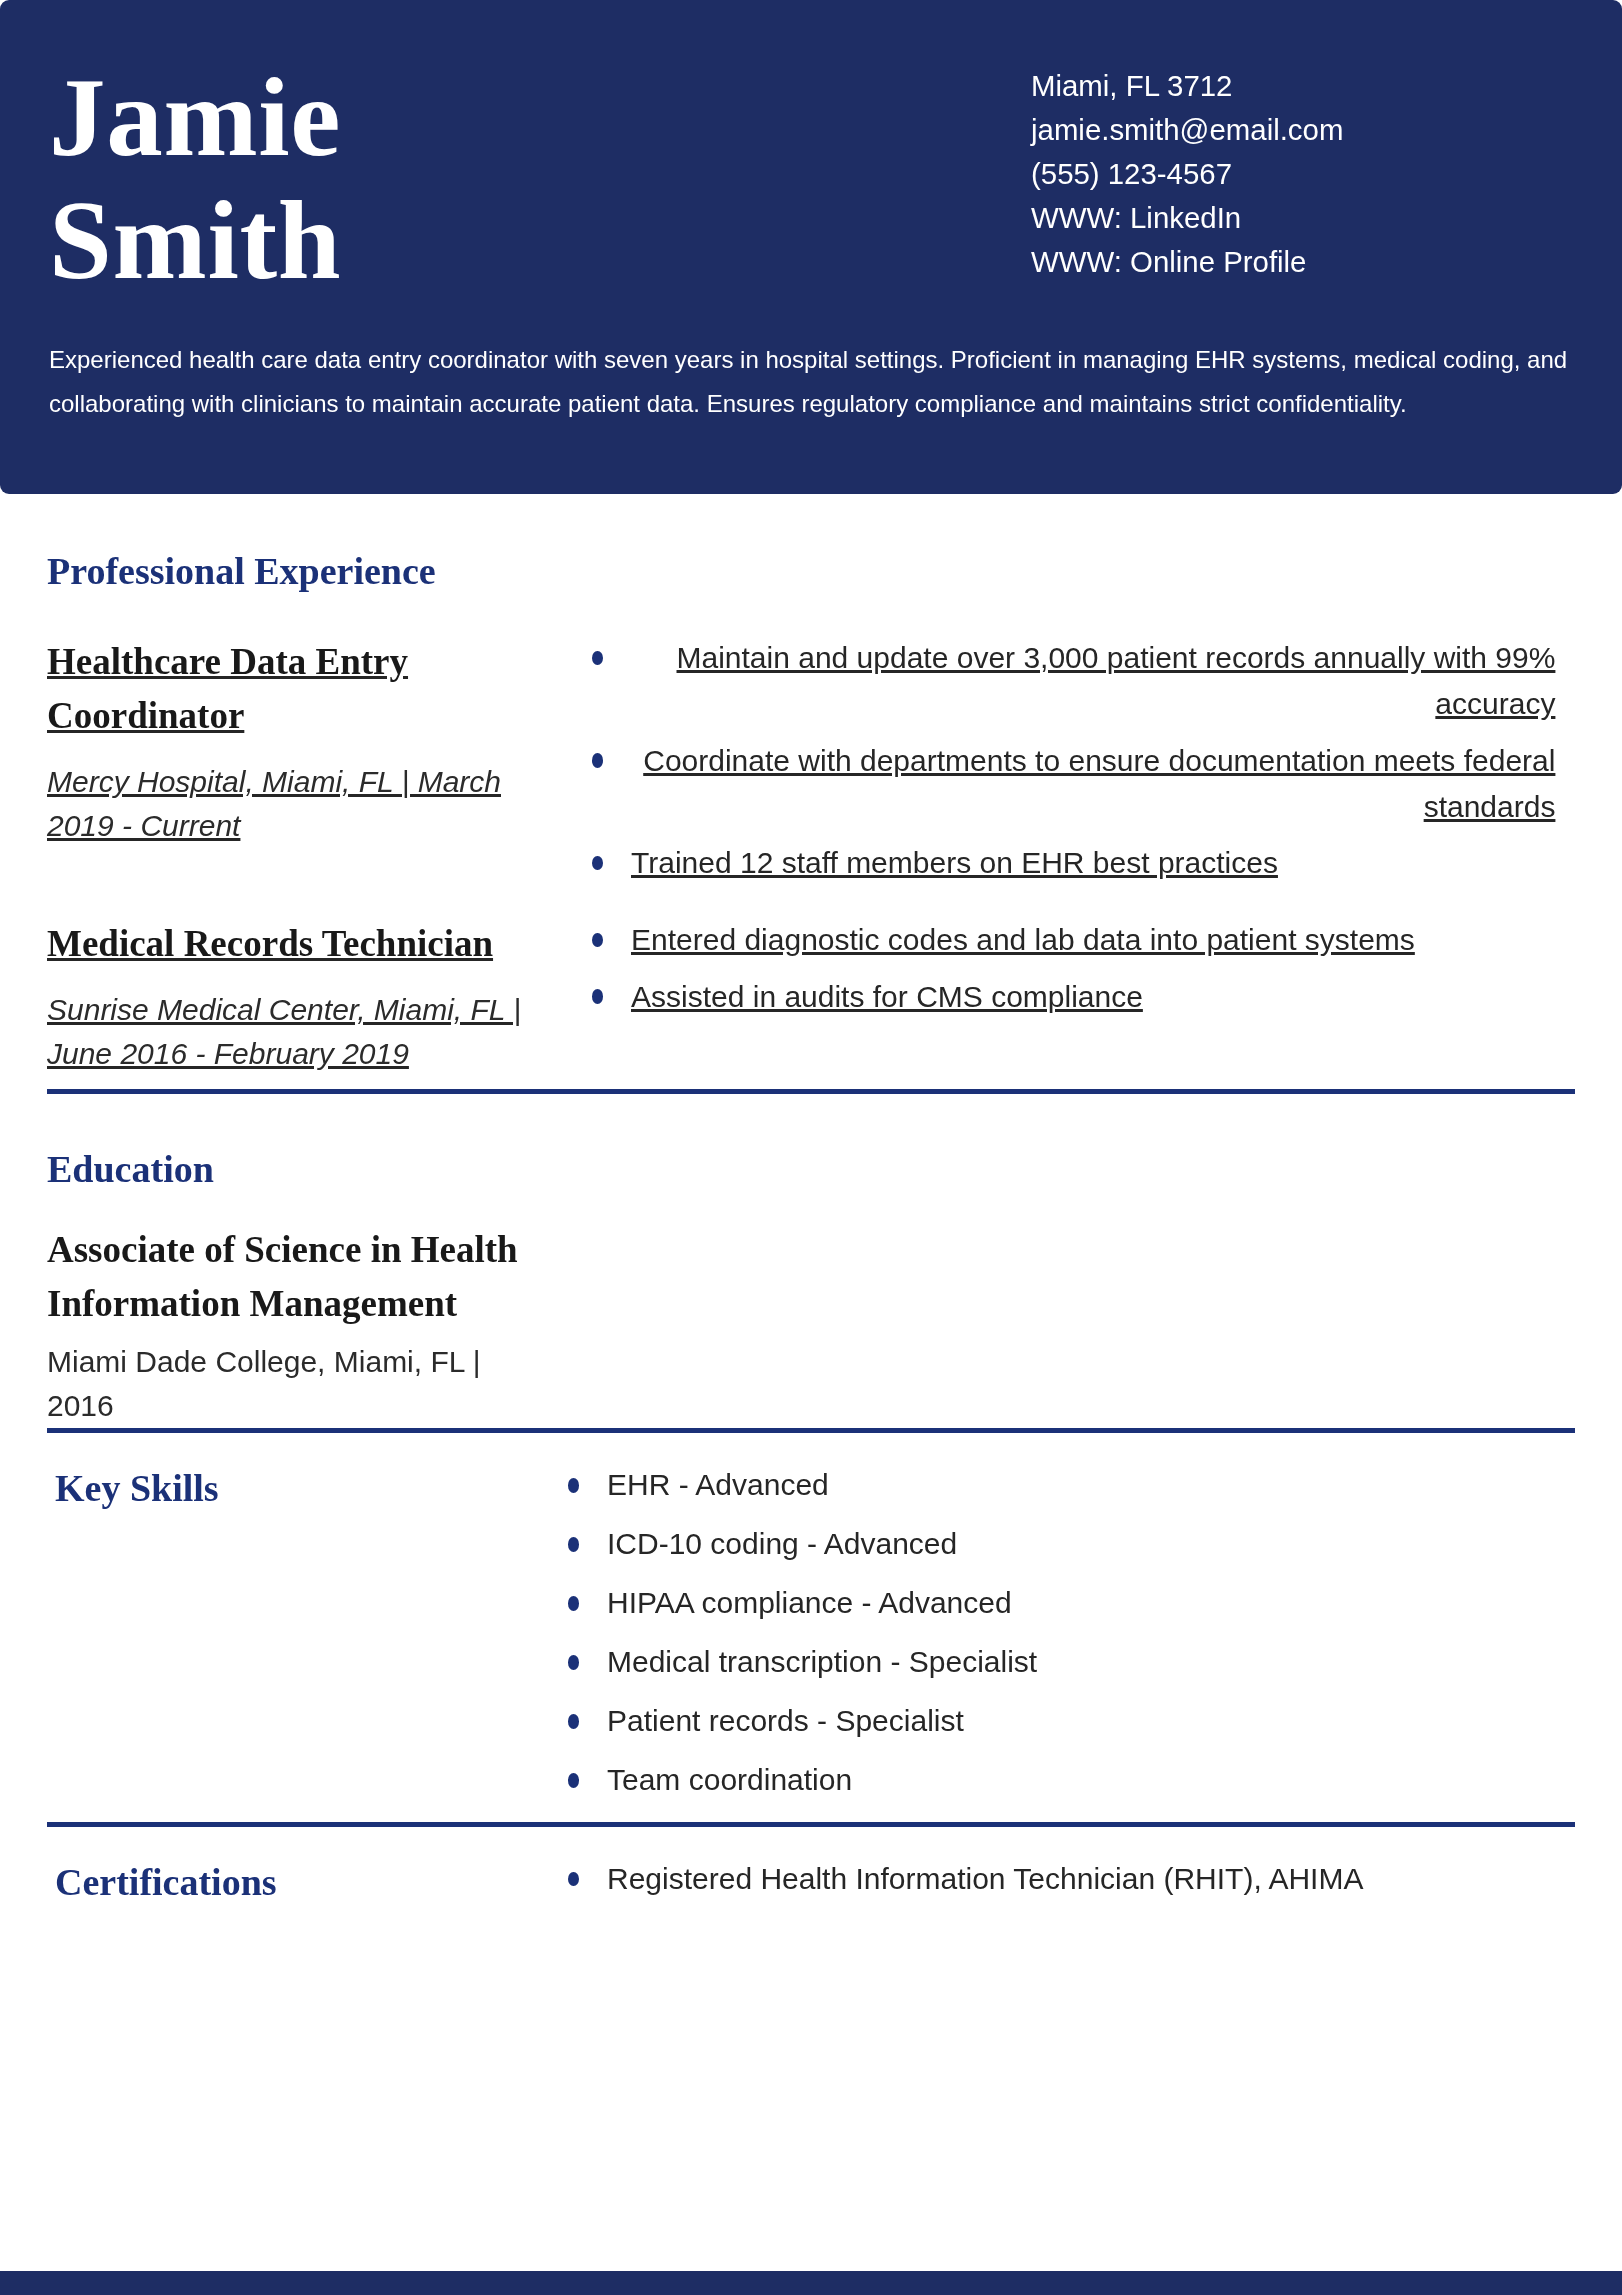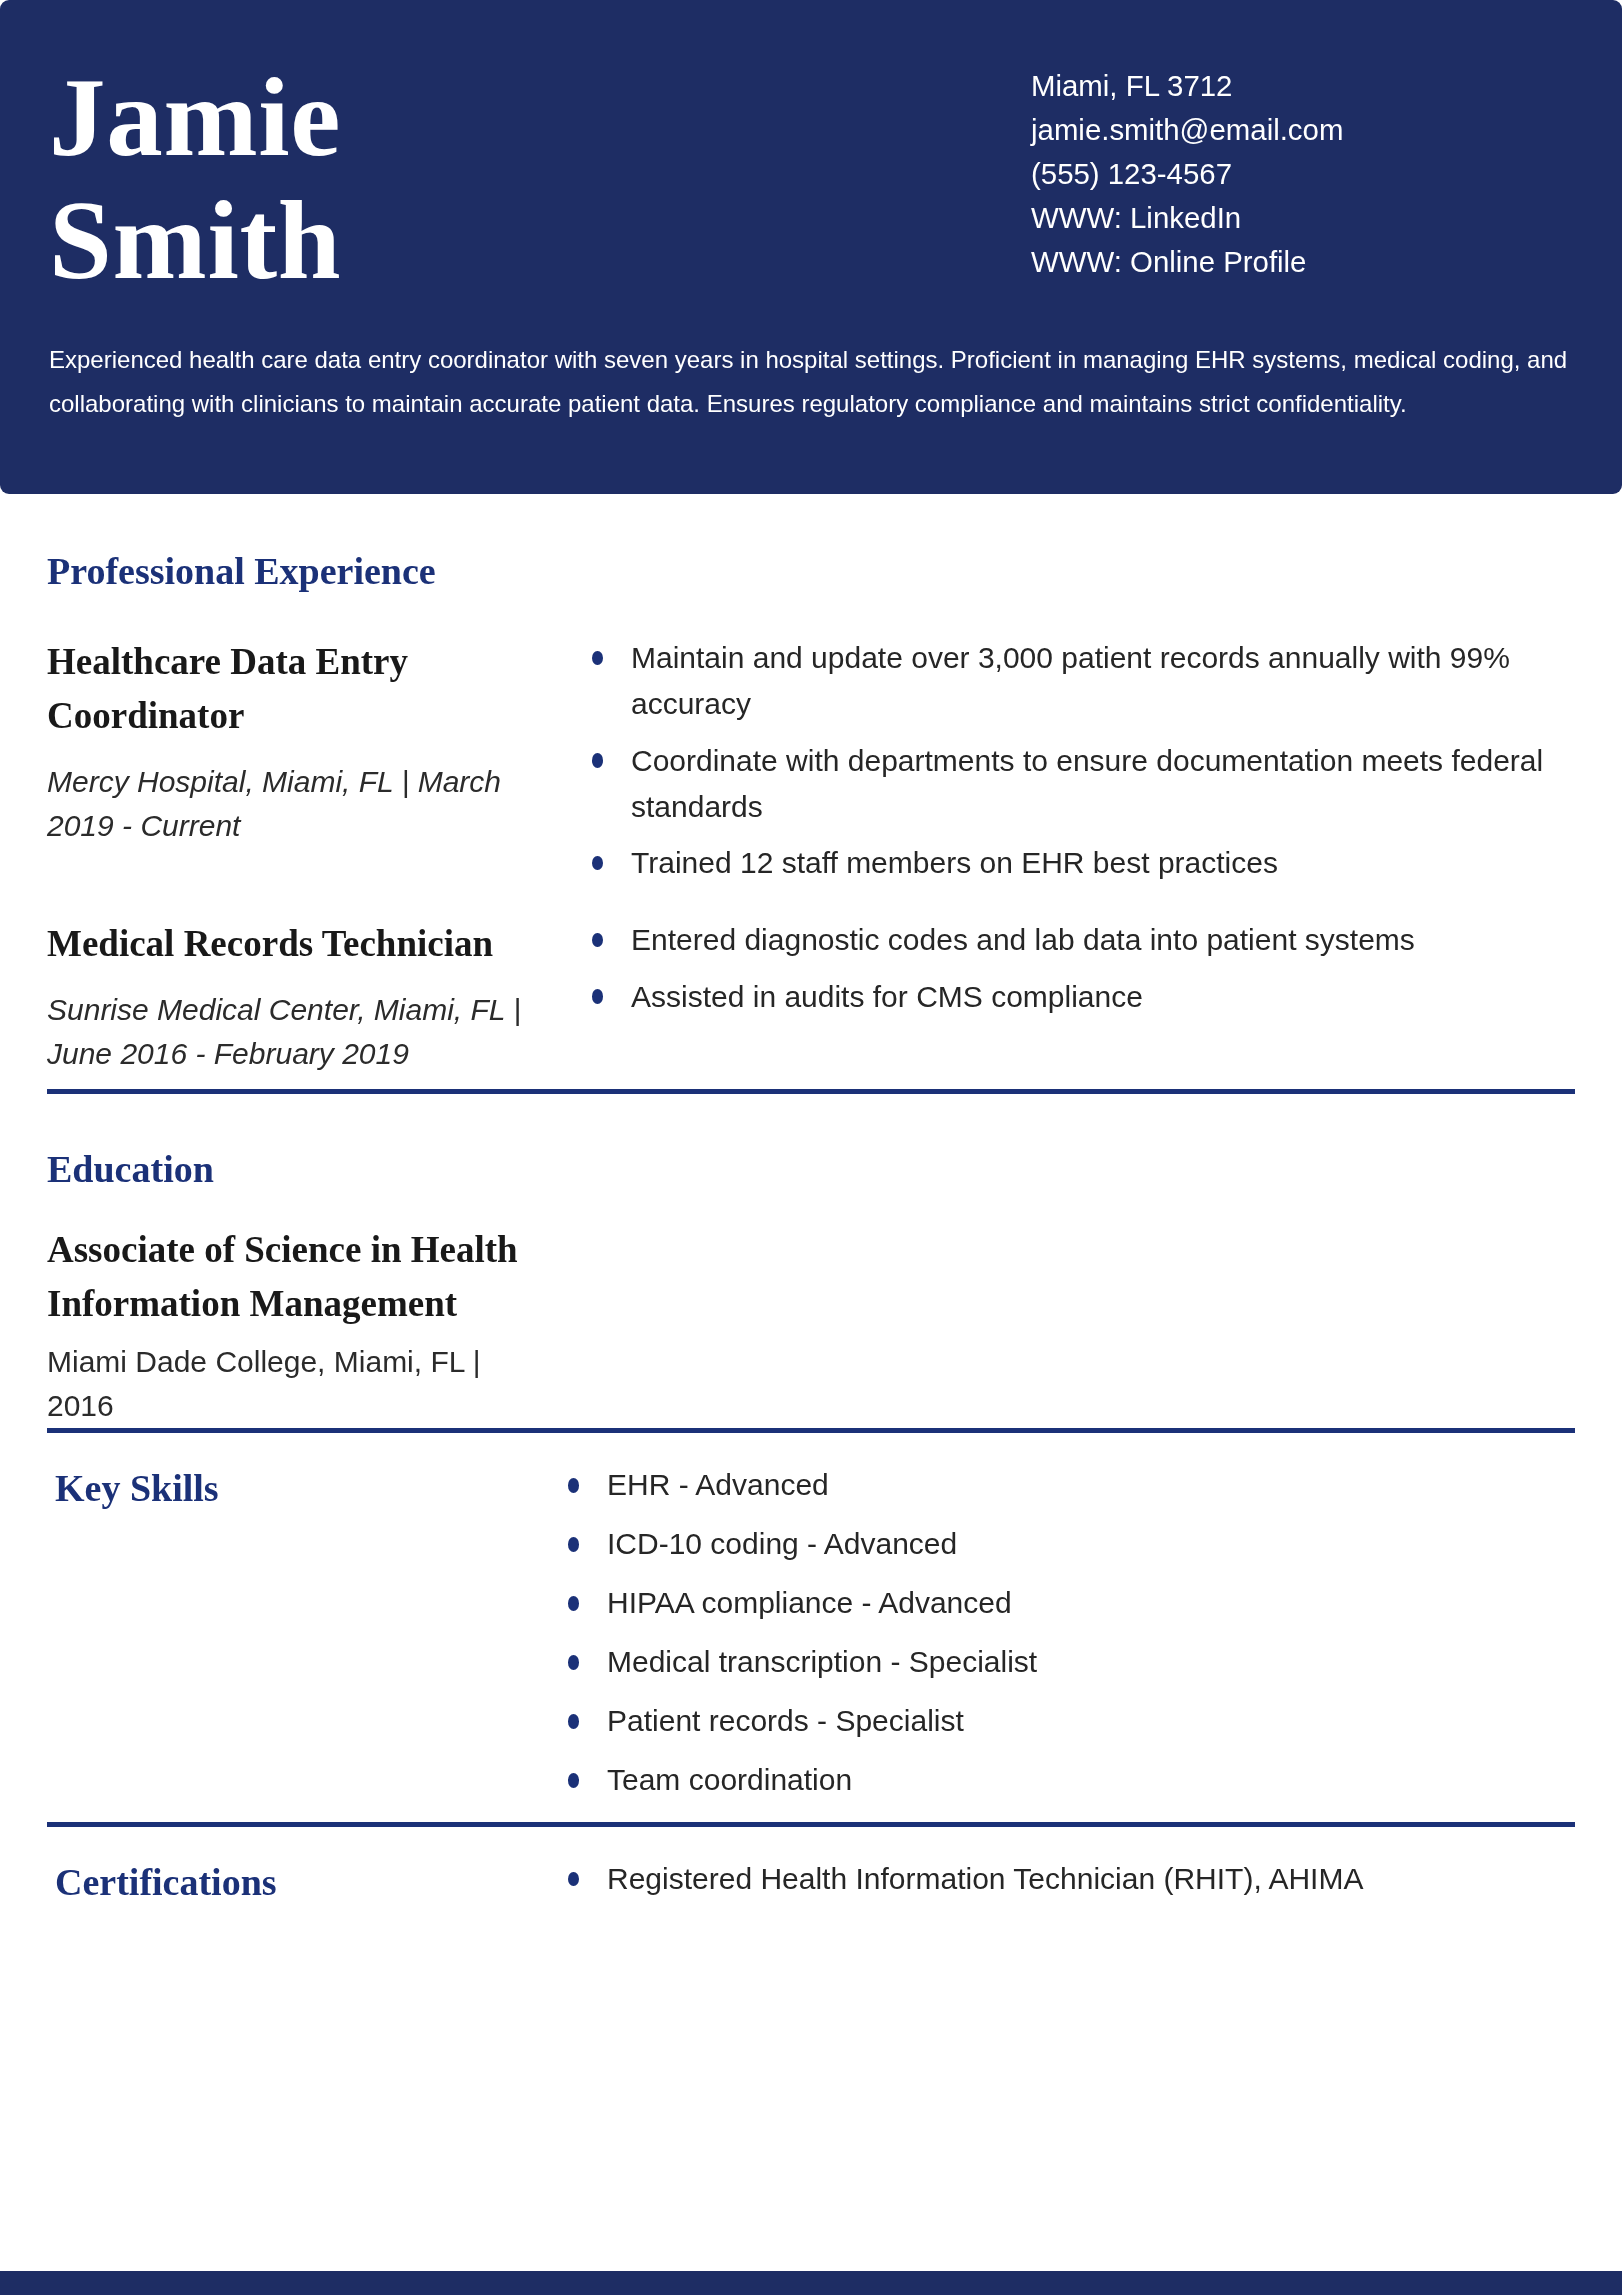--- a/index.html
+++ b/index.html
@@ -51,21 +51,21 @@
   main { padding: 0 47px; }
   h2 {
     font-family: "Liberation Serif", "DejaVu Serif", serif;
     font-weight: 700;
     font-size: 38px;
     line-height: 52px;
     color: #1b3178;
   }
   .sec-pe h2 { margin-top: 51px; }
   .jobs { margin-top: 38px; }
-  .job { display: grid; grid-template-columns: 489px 1fr; column-gap: 56px; }
+  .job { display: grid; grid-template-columns: 489px 1fr; column-gap: 56px; text-decoration: underline; }
   .job + .job { margin-top: 31px; }
   .jtitle, .degree {
     font-family: "Liberation Serif", "DejaVu Serif", serif;
     font-weight: 700;
     font-size: 37px;
     line-height: 54px;
     color: #191919;
   }
   .jmeta {
     margin-top: 17px;
@@ -77,21 +77,21 @@
   ul.blist { list-style: none; padding-right: 19.6px; }
   .blist li { display: flex; margin-bottom: 10.5px; }
   .blist li:last-child { margin-bottom: 0; }
   .dot {
     width: 11px; height: 14.4px;
     border-radius: 50%;
     background: #1b3178;
     margin: 15.7px 28px 0 0;
     flex: none;
   }
-  .btext { font-size: 30px; line-height: 46px; color: #262626; }
+  .btext { font-size: 30px; line-height: 46px; color: #262626; text-align: right; }
 
   .divider { height: 5.2px; background: #1b3178; border: none; }
   .div-1 { margin-top: 13px; }
   .div-2 { margin-top: 0; }
   .div-3 { margin-top: 18.3px; }
 
   .sec-edu h2 { margin-top: 49px; }
   .degree { margin-top: 27.5px; max-width: 489px; }
   .emeta {
     margin-top: 9.2px;

